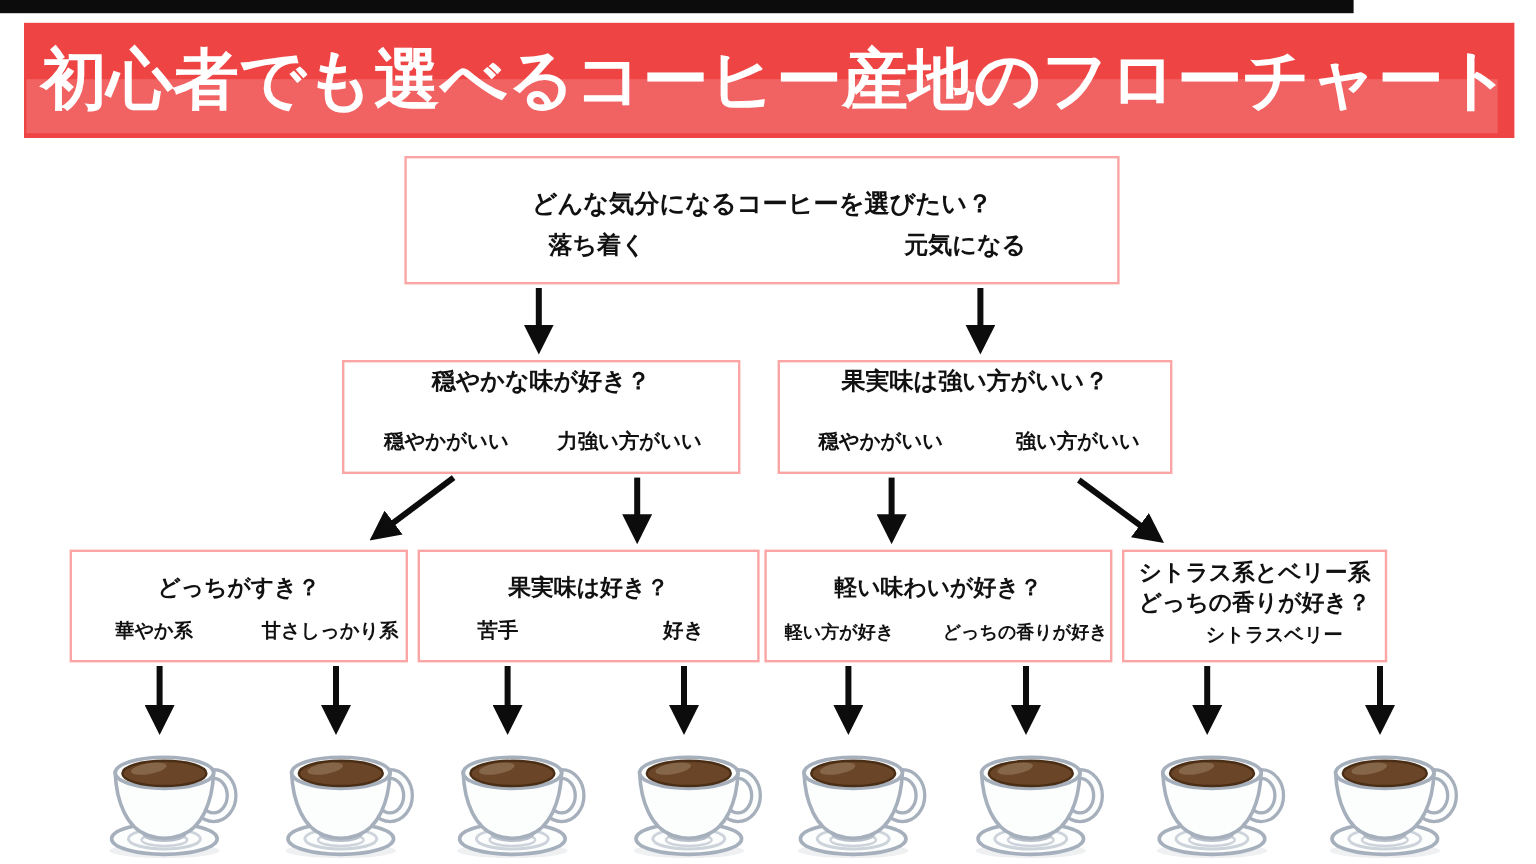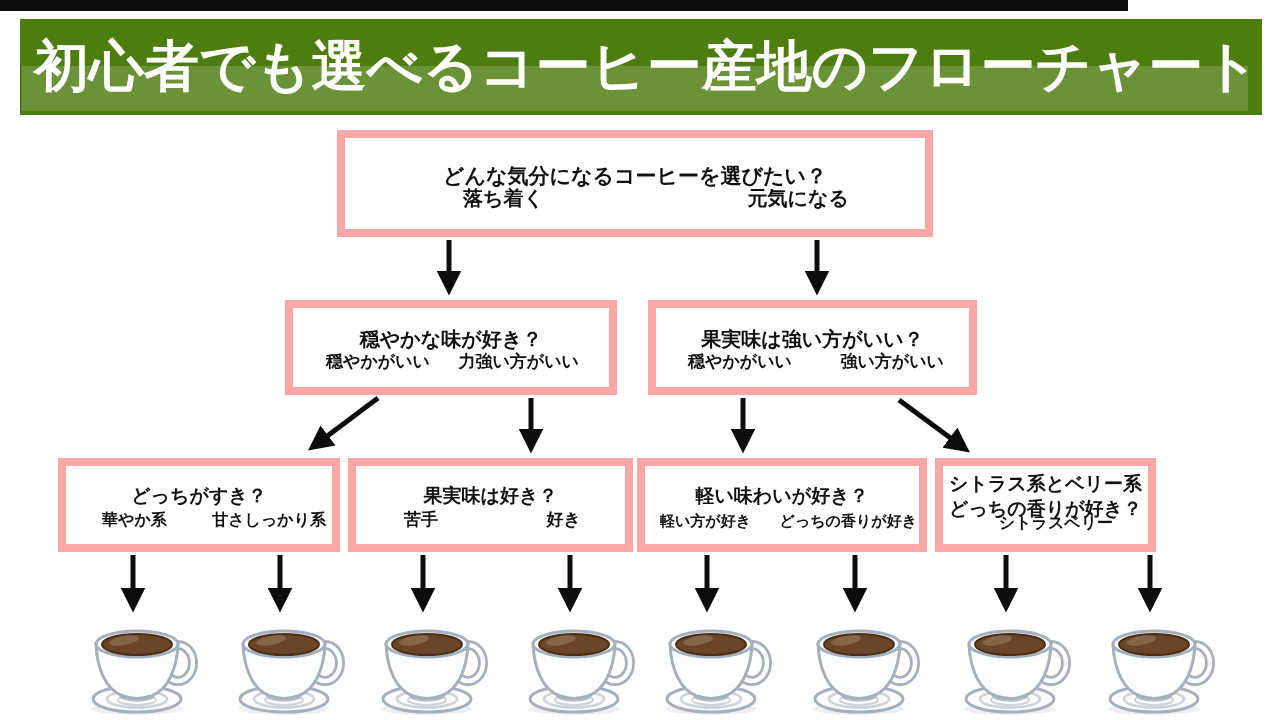--- a/index.html
+++ b/index.html
@@ -3,39 +3,39 @@
 <meta charset="utf-8">
 <style>
   html,body{margin:0;padding:0;background:#ffffff;}
   .canvas{
     position:relative;width:1280px;height:720px;background:#ffffff;overflow:hidden;
     font-family:"Liberation Sans",sans-serif;
   }
   
   .top-strip{position:absolute;left:0;top:0;width:1128px;height:11px;background:#0c0c0c;}
   
-  .title-banner{position:absolute;left:20px;top:19px;width:1242px;height:96px;background:#4d7c0f;}
+  .title-banner{position:absolute;left:20px;top:19px;width:1242px;height:96px;background:#ef4444;}
   .title-band{position:absolute;left:2px;right:14px;top:47px;height:45px;background:rgba(255,255,255,0.17);}
   .title-text{
     position:absolute;left:14px;top:0;right:0;height:100%;
     display:flex;align-items:center;
     color:#ffffff;font-weight:bold;font-size:55px;letter-spacing:0px;white-space:nowrap;
   }
   
-  .qbox{position:absolute;background:#ffffff;border:8px solid #fca5a5;box-sizing:border-box;}
+  .qbox{position:absolute;background:#ffffff;border:2px solid #fca5a5;box-sizing:border-box;}
   .qbox .q{position:absolute;left:0;right:0;text-align:center;font-weight:bold;color:#111;}
   .qbox .ans{position:absolute;display:flex;justify-content:space-between;font-weight:bold;color:#111;white-space:nowrap;}
 
   #box-root{left:337px;top:130px;width:596px;height:107px;}
   #box-root .q{top:24px;font-size:21px;}
   #box-root .ans{left:84px;right:76px;bottom:17px;font-size:20px;margin-left:34px;}
 
   #box-l2a{left:285px;top:300px;width:332px;height:95px;}
   #box-l2b{left:648px;top:300px;width:329px;height:95px;}
-  .l2 .q{top:18px;font-size:20px;}
+  .l2 .q{top:2px;font-size:20px;}
   #box-l2a .ans{left:33px;right:30px;bottom:14px;font-size:17px;}
   #box-l2b .ans{left:32px;right:25px;bottom:14px;font-size:17px;}
 
   #box-l3a{left:58px;top:458px;width:282px;height:94px;}
   #box-l3b{left:348px;top:458px;width:285px;height:94px;}
   #box-l3c{left:637px;top:458px;width:290px;height:94px;}
   #box-l3d{left:935px;top:458px;width:221px;height:94px;}
   .l3 .q{top:17px;font-size:19px;}
   #box-l3a .ans{left:36px;right:6px;bottom:13px;font-size:16px;}
   #box-l3b .ans{left:48px;right:44px;bottom:13px;font-size:17px;}

